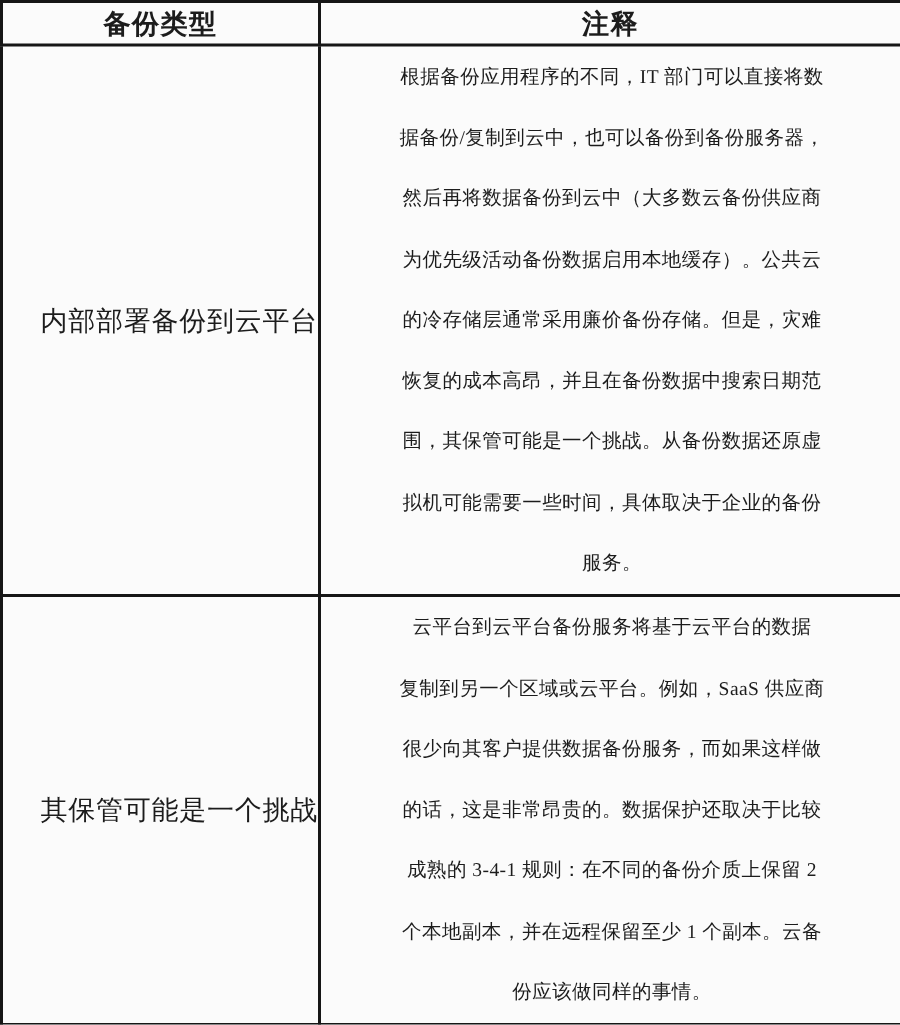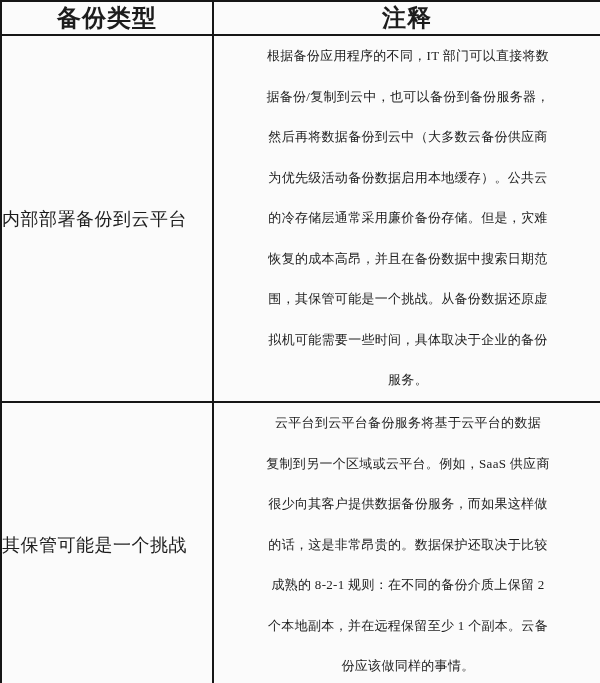--- a/index.html
+++ b/index.html
@@ -23,29 +23,29 @@
     background: #fbfbfb;
   }
   table.backup-table th,
   table.backup-table td {
     border: 2px solid #161616;
     box-sizing: border-box;
     overflow: hidden;
   }
   th.header-cell {
     height: 29px;
-    font-size: 24px;
+    font-size: 18px;
     font-weight: bold;
     text-align: center;
     vertical-align: middle;
     letter-spacing: 1px;
     padding: 0;
   }
   td.type-cell {
-    text-align: left;
+    text-align: right;
     vertical-align: middle;
     font-size: 18px;
     letter-spacing: 0.5px;
     padding: 0;
   }
   td.note-cell {
     font-size: 13px;
     line-height: 40.5px;
     letter-spacing: 0.3px;
     vertical-align: top;
@@ -83,19 +83,19 @@
 围，其保管可能是一个挑战。从备份数据还原虚
 拟机可能需要一些时间，具体取决于企业的备份
 服务。</td>
       </tr>
       <tr class="row-cloud">
         <td class="type-cell">其保管可能是一个挑战</td>
         <td class="note-cell">云平台到云平台备份服务将基于云平台的数据
 复制到另一个区域或云平台。例如，SaaS 供应商
 很少向其客户提供数据备份服务，而如果这样做
 的话，这是非常昂贵的。数据保护还取决于比较
-成熟的 8-2-1 规则：在不同的备份介质上保留 2
+成熟的 3-4-1 规则：在不同的备份介质上保留 2
 个本地副本，并在远程保留至少 1 个副本。云备
 份应该做同样的事情。</td>
       </tr>
     </tbody>
   </table>
 </div>
 
 </body></html>

